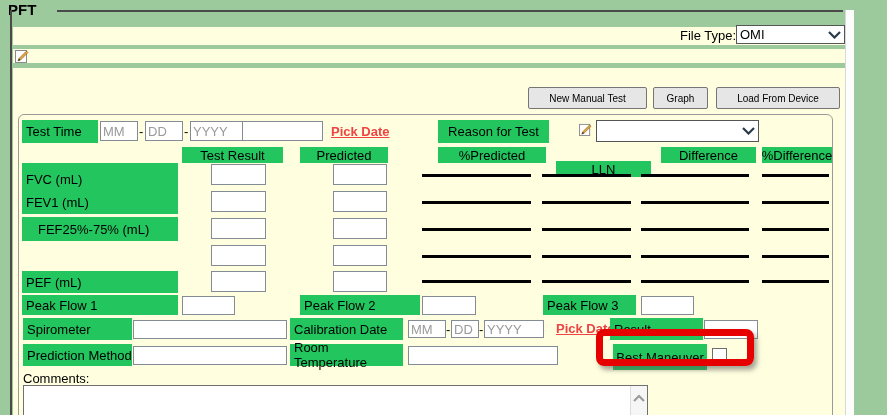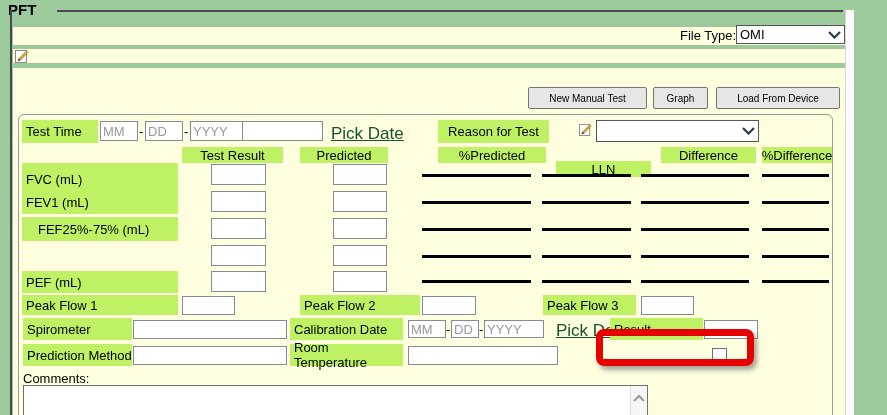--- a/index.html
+++ b/index.html
@@ -3,29 +3,29 @@
 <meta charset="utf-8">
 <style>
   html,body{margin:0;padding:0;}
   body{font-family:"Liberation Sans","DejaVu Sans",sans-serif;}
   .stage{position:relative;width:887px;height:415px;background:#9cca9c;overflow:hidden;font-size:13px;color:#000;}
   .abs{position:absolute;}
   .legend{font-size:15px;font-weight:bold;color:#000;}
   .fs-line{background:#4a4a4a;}
   .white-strip{background:#fdfdfd;border-left:1px solid #d8d8d8;}
   .panel{background:#ffffe0;}
-  .peach{background:#bef264;}
+  .peach{background:#22c55e;}
   .cell-label{padding-left:4px;display:flex;align-items:center;box-sizing:border-box;}
   .hdr{display:flex;align-items:center;justify-content:center;box-sizing:border-box;font-size:13px;}
   .btn{background:#e6e6e6;border:1px solid #757575;border-radius:2px;display:flex;align-items:center;justify-content:center;font-size:10px;color:#000;box-sizing:border-box;cursor:default;}
   .txt-input{background:#fff;border:1px solid #838b95;box-sizing:border-box;font-family:"Liberation Sans",sans-serif;font-size:13px;padding:0 2px;color:#000;}
   .txt-input::placeholder{color:#9a9a9a;opacity:1;}
   .sel{background:#fff;border:1px solid #555;box-sizing:border-box;display:flex;align-items:center;justify-content:space-between;padding:0 3px;cursor:default;}
   .sel .val{font-size:13px;}
-  .link{color:#14532d;text-decoration:underline;font-size:17px;cursor:pointer;}
+  .link{color:#ef4444;text-decoration:underline;font-size:13px;cursor:pointer;font-weight:bold;}
   .black-line{background:#000;height:3px;}
   .dash{font-size:13px;color:#000;}
   .form-box{border:1px solid #9a9a9a;border-radius:6px;background:#ffffe0;box-sizing:border-box;}
   .chk{background:#fff;border:1px solid #6e6e6e;box-sizing:border-box;}
   .comments-box{background:#fff;border:1px solid #707070;box-sizing:border-box;}
   .sbar{background:#f6f6f6;border-left:1px solid #dcdcdc;display:flex;justify-content:center;box-sizing:border-box;}
   .red-box{border:7px solid #e60000;border-radius:8px;box-shadow:3px 4px 5px rgba(90,90,90,0.55);box-sizing:border-box;}
 </style>
 </head>
 <body>
@@ -153,20 +153,21 @@
     <span class="abs dash" style="left:460px;top:207px;">-</span>
     <input class="abs txt-input" style="left: 465px; top: 205px; width: 60px; height: 18px;" placeholder="YYYY">
     <span class="abs link" style="left:537px;top:206px;">Pick Date</span>
     <div class="abs peach cell-label" style="left:591px;top:203px;width:93px;height:22px;">Result</div>
     <input class="abs txt-input" style="left: 685px; top: 205px; width: 54px; height: 19px;" value="">
 
     <div class="abs peach cell-label" style="left:4px;top:229px;width:109px;height:22px;">Prediction Method</div>
     <input class="abs txt-input" style="left: 114px; top: 231px; width: 154px; height: 19px;" value="">
     <div class="abs peach cell-label" style="left:271px;top:229px;width:113px;height:22px;">Room Temperature</div>
     <input class="abs txt-input" style="left: 389px; top: 231px; width: 150px; height: 19px;" value="">
+    <div class="abs peach hdr" style="left:594px;top:229px;width:94px;height:26px;">Best Maneuver</div>
     <div class="abs chk" style="left:693px;top:233px;width:15px;height:15px;"></div>
 
     <div class="abs" style="left:4px;top:256px;">Comments:</div>
     <div class="abs comments-box" style="left:4px;top:270px;width:625px;height:75px;">
       <div class="sbar" style="position:absolute;right:0;top:0;width:17px;height:100%;">
         <span style="margin-top:8px;display:flex;">
           <svg width="12" height="8" viewBox="0 0 12 8">
               <path d="M1 7 L6 2 L11 7" fill="none" stroke="#9c9c9c" stroke-width="2.2"></path>
             </svg>
         </span>

